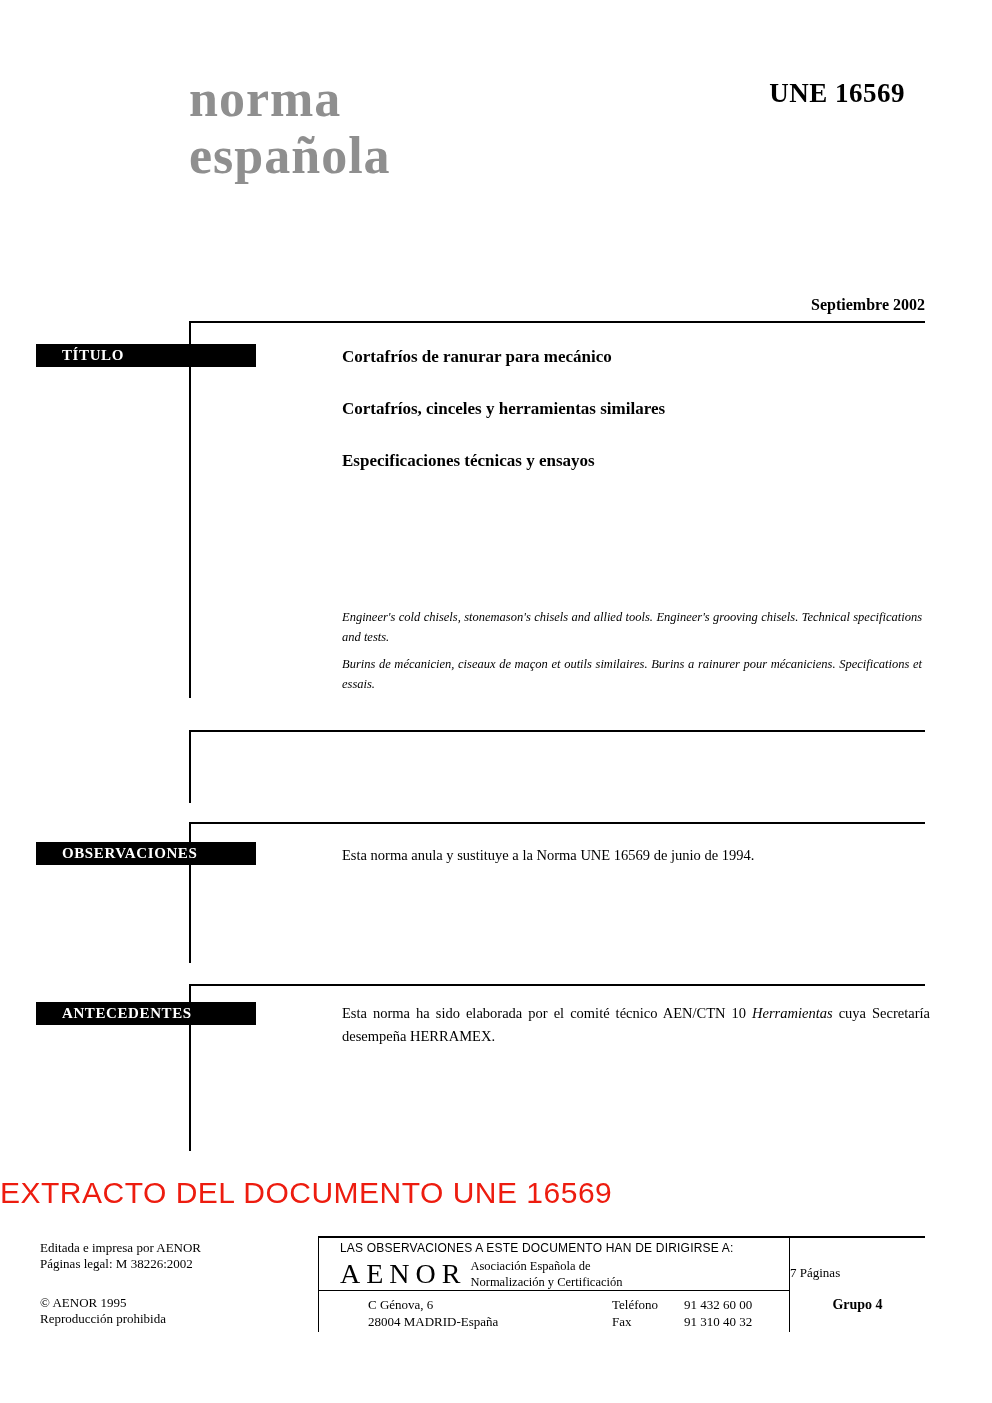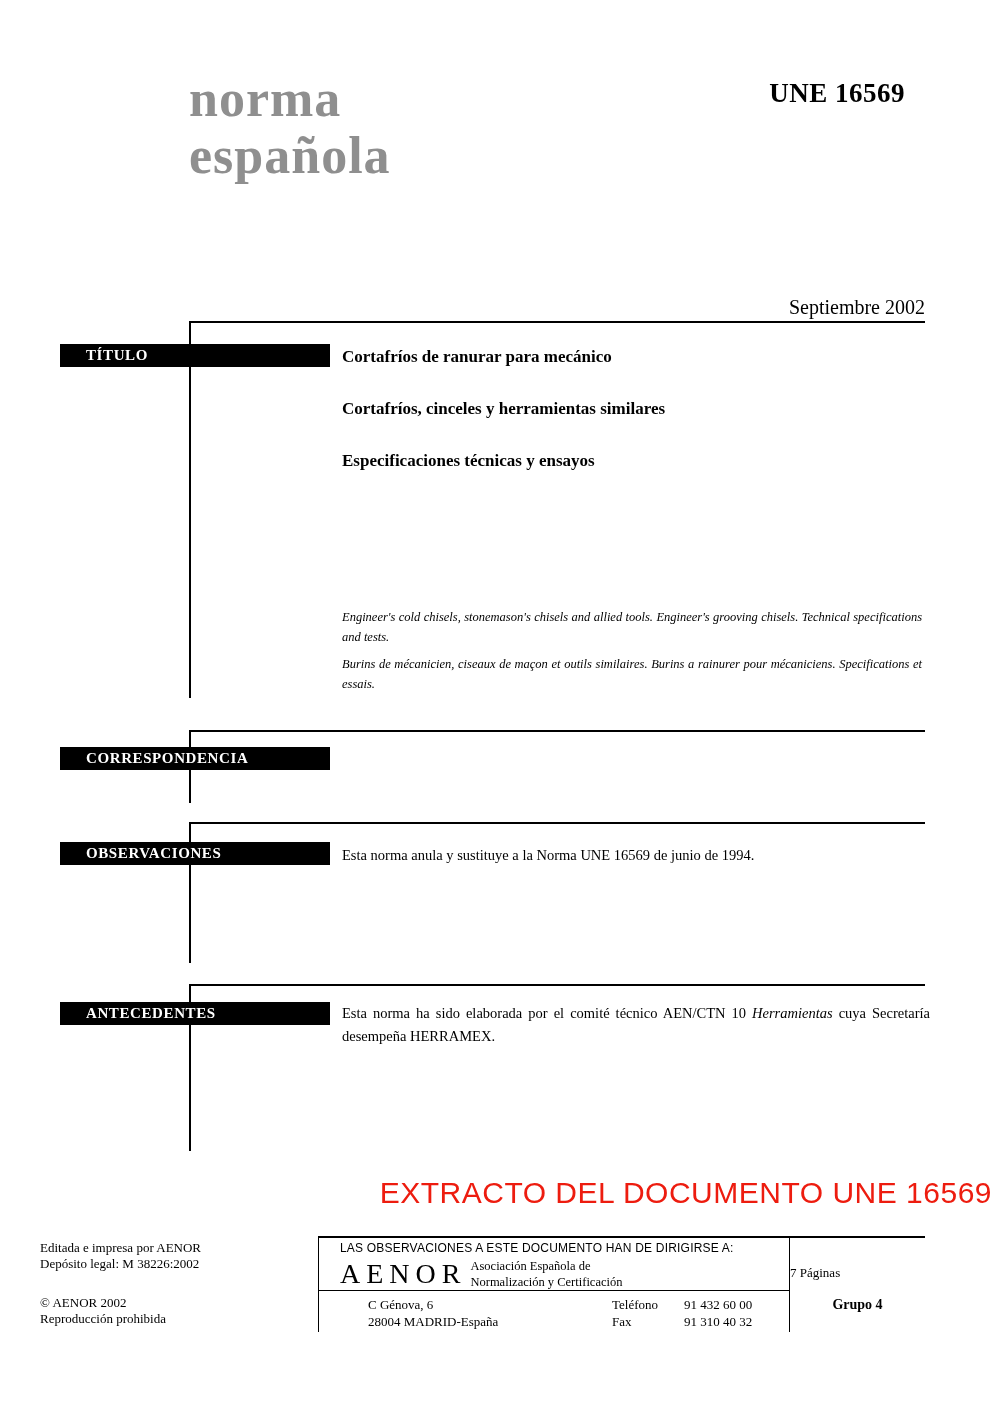--- a/index.html
+++ b/index.html
@@ -23,25 +23,25 @@
     position: absolute; left: 189px; top: 70px;
     font-size: 52px; font-weight: bold; line-height: 1.1;
     color: var(--logo-gray, #8f8f8f); letter-spacing: 1px;
   }
   .doc-number {
     position: absolute; top: 78px; right: 87px;
     font-size: 27px; font-weight: bold; letter-spacing: 0.5px;
   }
   .date {
     position: absolute; top: 296px; right: 67px;
-    font-size: 20px; font-weight: normal;
+    font-size: 16px; font-weight: bold;
   }
 
   .label-box {
-    position: absolute; left: 60px; width: 270px; height: 23px;
+    position: absolute; left: 36px; width: 220px; height: 23px;
     background: #000; color: #fff;
     font-size: 15px; font-weight: bold; line-height: 23px;
     padding-left: 26px; letter-spacing: 0.6px;
   }
 
   .title-block { position: absolute; left: 342px; top: 346px; width: 582px; }
   .title-line { font-size: 17px; font-weight: bold; line-height: 22px; }
   .title-line + .title-line { margin-top: 30px; }
 
   .abstract {
@@ -55,21 +55,21 @@
   .section-text {
     position: absolute; left: 342px; width: 588px;
     font-size: 14.5px; line-height: 1.6;
   }
   .observaciones-text { top: 844px; }
   .antecedentes-text { top: 1002px; text-align: justify; }
   .italic { font-style: italic; }
 
   .extract-banner {
     position: absolute; left: 0; right: 0; top: 1176px;
-    text-align: right;
+    text-align: left;
     font-family: "Liberation Sans", sans-serif;
     font-size: 30px; letter-spacing: 0.5px;
     color: var(--accent-red, #ed1c0f);
   }
 
   .footer-left {
     position: absolute; left: 40px; top: 1240px;
     font-size: 13px; line-height: 16px;
   }
   .footer-left .copyright-block { margin-top: 23px; }
@@ -124,44 +124,43 @@
   <div class="title-block">
     <div class="title-line">Cortafríos de ranurar para mecánico</div>
     <div class="title-line">Cortafríos, cinceles y herramientas similares</div>
     <div class="title-line">Especificaciones técnicas y ensayos</div>
   </div>
   <div class="abstract abstract-en">Engineer's cold chisels, stonemason's chisels and allied tools. Engineer's grooving chisels. Technical specifications and tests.</div>
   <div class="abstract abstract-fr">Burins de mécanicien, ciseaux de maçon et outils similaires. Burins a rainurer pour mécaniciens. Specifications et essais.</div>
 
   <div class="hline" style="top:730px; left:189px; width:736px;"></div>
   <div class="vline" style="left:189px; top:730px; height:73px;"></div>
-  <div class="label-box" style="top:747px;">CORRESPONDENCIA</div>
 
   <div class="hline" style="top:822px; left:189px; width:736px;"></div>
   <div class="vline" style="left:189px; top:822px; height:141px;"></div>
   <div class="label-box" style="top:842px;">OBSERVACIONES</div>
   <div class="section-text observaciones-text">Esta norma anula y sustituye a la Norma UNE 16569 de junio de 1994.</div>
 
   <div class="hline" style="top:984px; left:189px; width:736px;"></div>
   <div class="vline" style="left:189px; top:984px; height:167px;"></div>
   <div class="label-box" style="top:1002px;">ANTECEDENTES</div>
   <div class="section-text antecedentes-text"><span>Esta norma ha sido elaborada por el comité técnico AEN/CTN 10 </span><span class="italic">Herramientas</span><span> cuya Secretaría desempeña HERRAMEX.</span></div>
 
   <div class="extract-banner">EXTRACTO DEL DOCUMENTO UNE 16569</div>
 
   <div class="hline" style="top:1236px; left:318px; width:607px;"></div>
   <div class="vline-thin" style="left:318px; top:1236px; height:96px;"></div>
   <div class="vline-thin" style="left:789px; top:1236px; height:96px;"></div>
   <div class="hline-thin" style="top:1290px; left:318px; width:472px;"></div>
 
   <div class="footer-left">
     <div>Editada e impresa por AENOR</div>
-    <div>Depósito legal: M 38226:2002</div>
+    <div>Páginas legal: M 38226:2002</div>
     <div class="copyright-block">
-      <div>© AENOR 2002</div>
+      <div>© AENOR 1995</div>
       <div>Reproducción prohibida</div>
     </div>
   </div>
 
   <div class="footer-notice">LAS OBSERVACIONES A ESTE DOCUMENTO HAN DE DIRIGIRSE A:</div>
   <div class="org-row">
     <div class="org-name">AENOR</div>
     <div class="org-desc">
       <div>Asociación Española de</div>
       <div>Normalización y Certificación</div>

